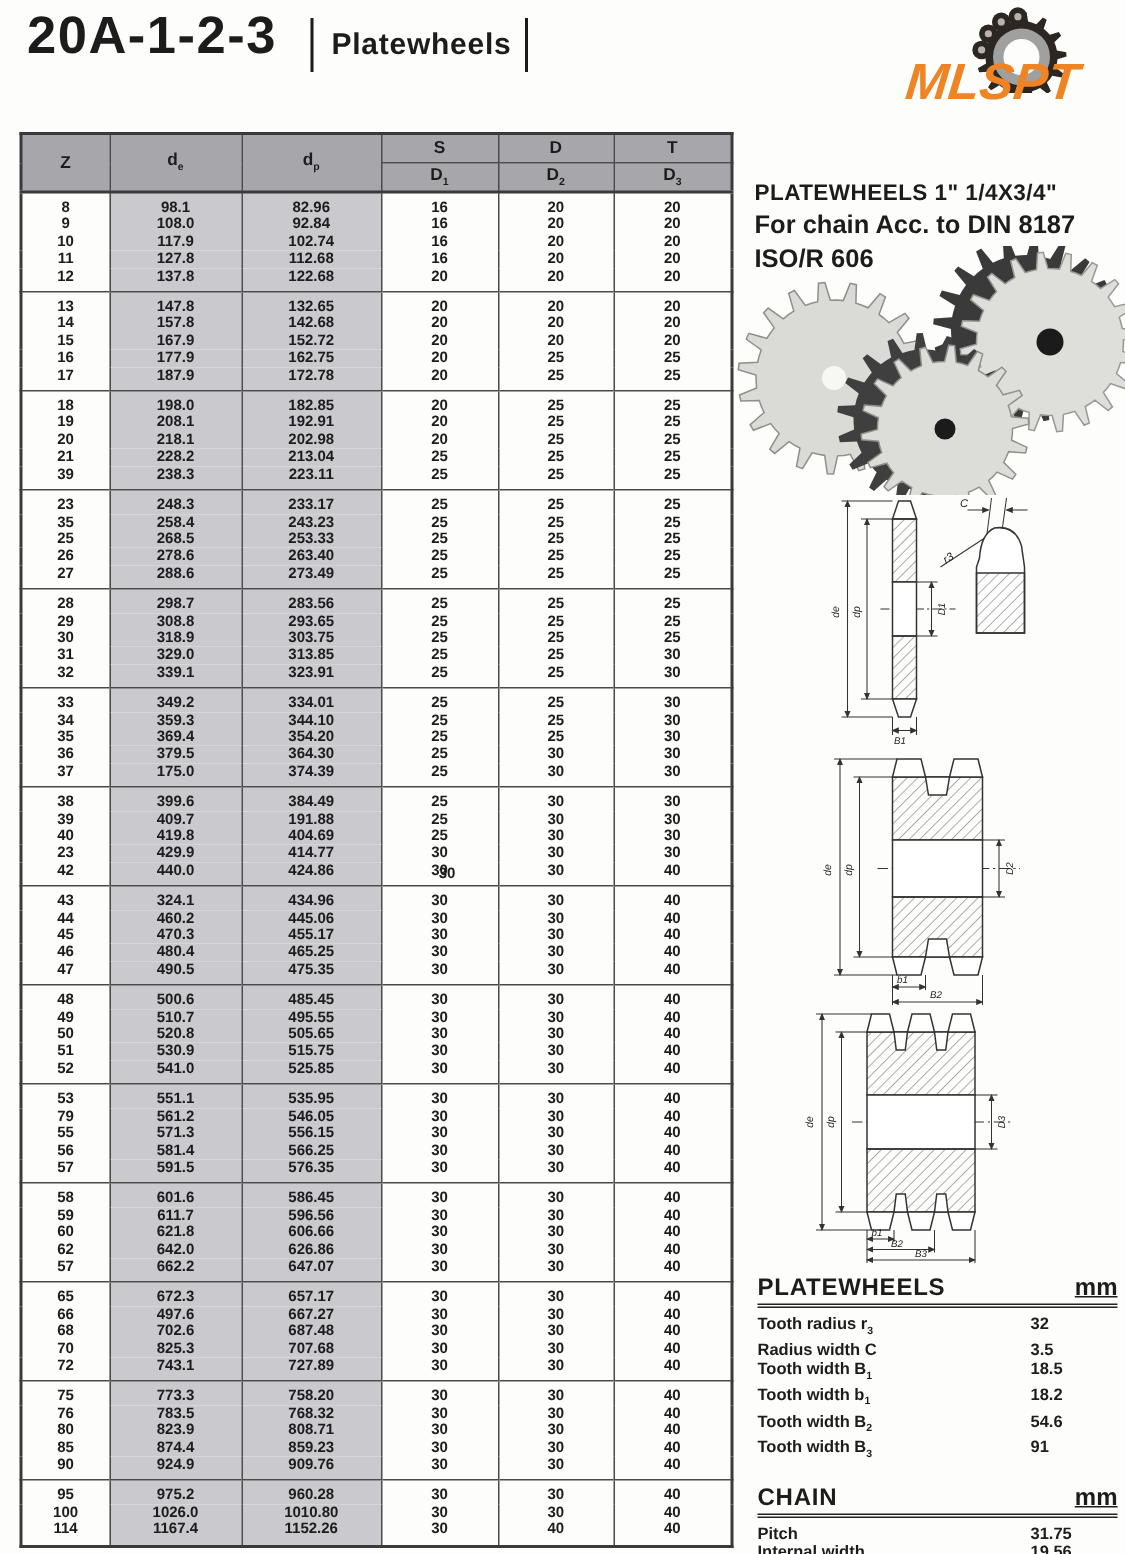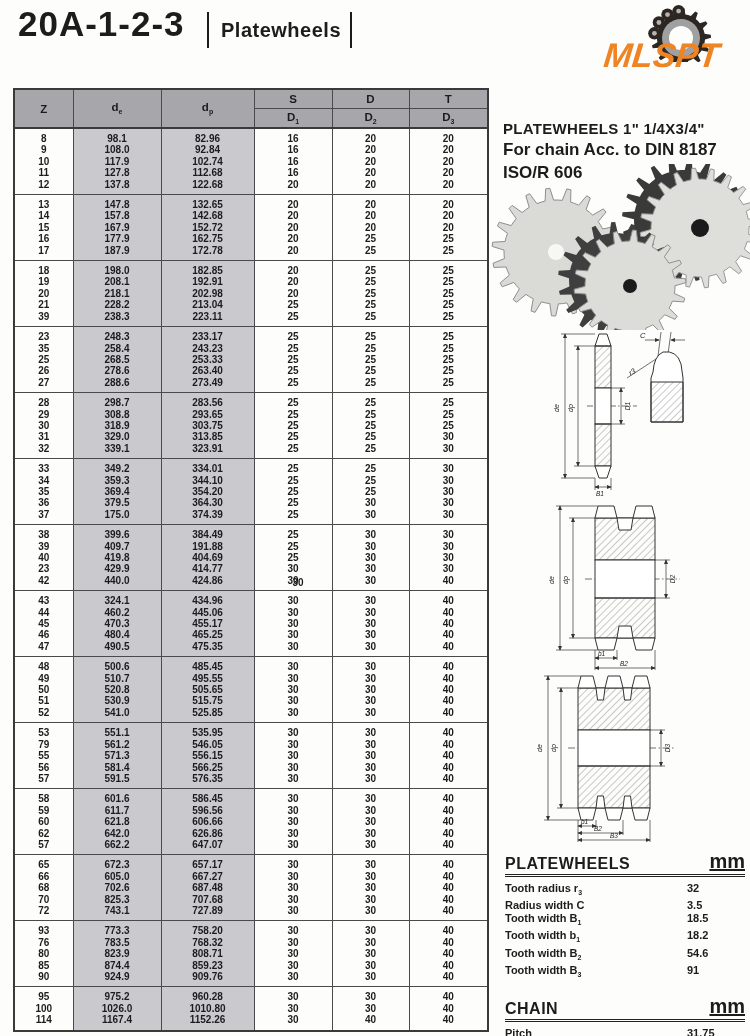--- a/index.html
+++ b/index.html
@@ -38,21 +38,21 @@
   #gears{position:absolute;left:478px;top:164px;width:272px;height:166px}
   #dwg1{position:absolute;left:545px;top:326px;width:205px;height:172px}
   #dwg2{position:absolute;left:540px;top:498px;width:210px;height:176px}
   #dwg3{position:absolute;left:528px;top:670px;width:222px;height:174px}
   .dwg text{fill:#222;font-family:"Liberation Sans",sans-serif}
   
   .specs{position:absolute;left:505px;top:850px;width:240px}
   .spec-head{display:flex;justify-content:space-between;align-items:flex-end;
              border-bottom:3px double #222;padding-bottom:1px;font-weight:bold}
   .spec-head .t{font-size:16px;letter-spacing:.5px}
-  .spec-head .u{font-size:20px;text-decoration:underline}
+  .spec-head .u{font-size:16px;text-decoration:underline}
   .spec-rows{margin-top:5px}
   .spec-row{display:flex;font-size:11px;font-weight:bold;line-height:12.3px}
   .spec-label{flex:0 0 182px}
   .spec-section.chain{margin-top:13px}
 </style>
 </head>
 <body>
 
 <div class="hdr-code">20A-1-2-3</div>
 <div class="vbar" id="bar1"></div>
@@ -567,21 +567,21 @@
         <tr>
           <td>65</td>
           <td class="shade">672.3</td>
           <td class="shade">657.17</td>
           <td>30</td>
           <td>30</td>
           <td>40</td>
         </tr>
         <tr>
           <td>66</td>
-          <td class="shade">605.0</td>
+          <td class="shade">497.6</td>
           <td class="shade">667.27</td>
           <td>30</td>
           <td>30</td>
           <td>40</td>
         </tr>
         <tr>
           <td>68</td>
           <td class="shade">702.6</td>
           <td class="shade">687.48</td>
           <td>30</td>
@@ -600,21 +600,21 @@
           <td>72</td>
           <td class="shade">743.1</td>
           <td class="shade">727.89</td>
           <td>30</td>
           <td>30</td>
           <td>40</td>
         </tr>
       </tbody>
       <tbody>
         <tr>
-          <td>93</td>
+          <td>75</td>
           <td class="shade">773.3</td>
           <td class="shade">758.20</td>
           <td>30</td>
           <td>30</td>
           <td>40</td>
         </tr>
         <tr>
           <td>76</td>
           <td class="shade">783.5</td>
           <td class="shade">768.32</td>

